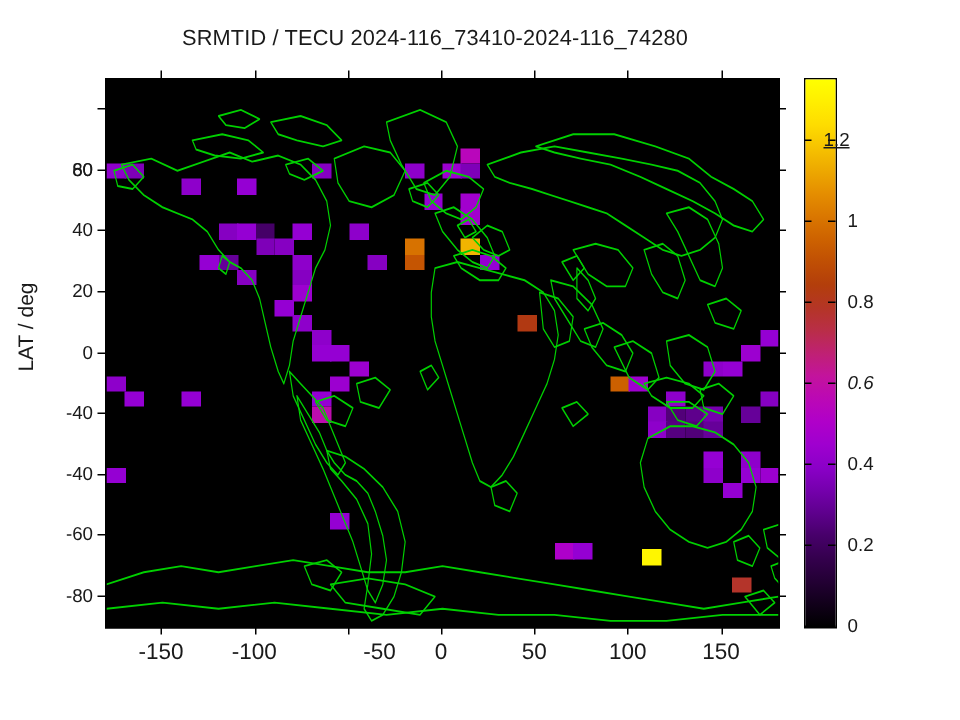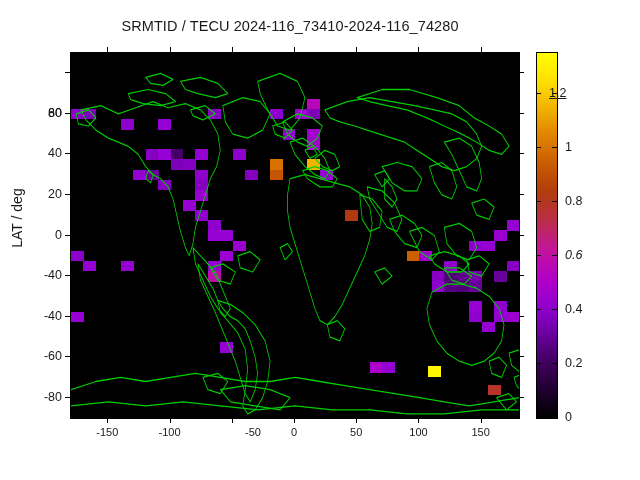--- a/index.html
+++ b/index.html
@@ -40,21 +40,21 @@
   .coast-layer{pointer-events:none;}
   .cell{position:absolute;}
 
   
   .tick{position:absolute;background:#000000;}
   .tick-x{width:1px;height:5px;}
   .tick-y{height:1px;width:5px;}
 
   .xlabel-tick{
     position:absolute;
-    font-size:11px;
+    font-size:15px;
     color:#1a1a1a;
     text-align:center;
     transform:translateX(-50%);
     white-space:nowrap;
   }
   .ylabel-tick{
     position:absolute;
     font-size:12.5px;
     color:#1a1a1a;
     text-align:right;

